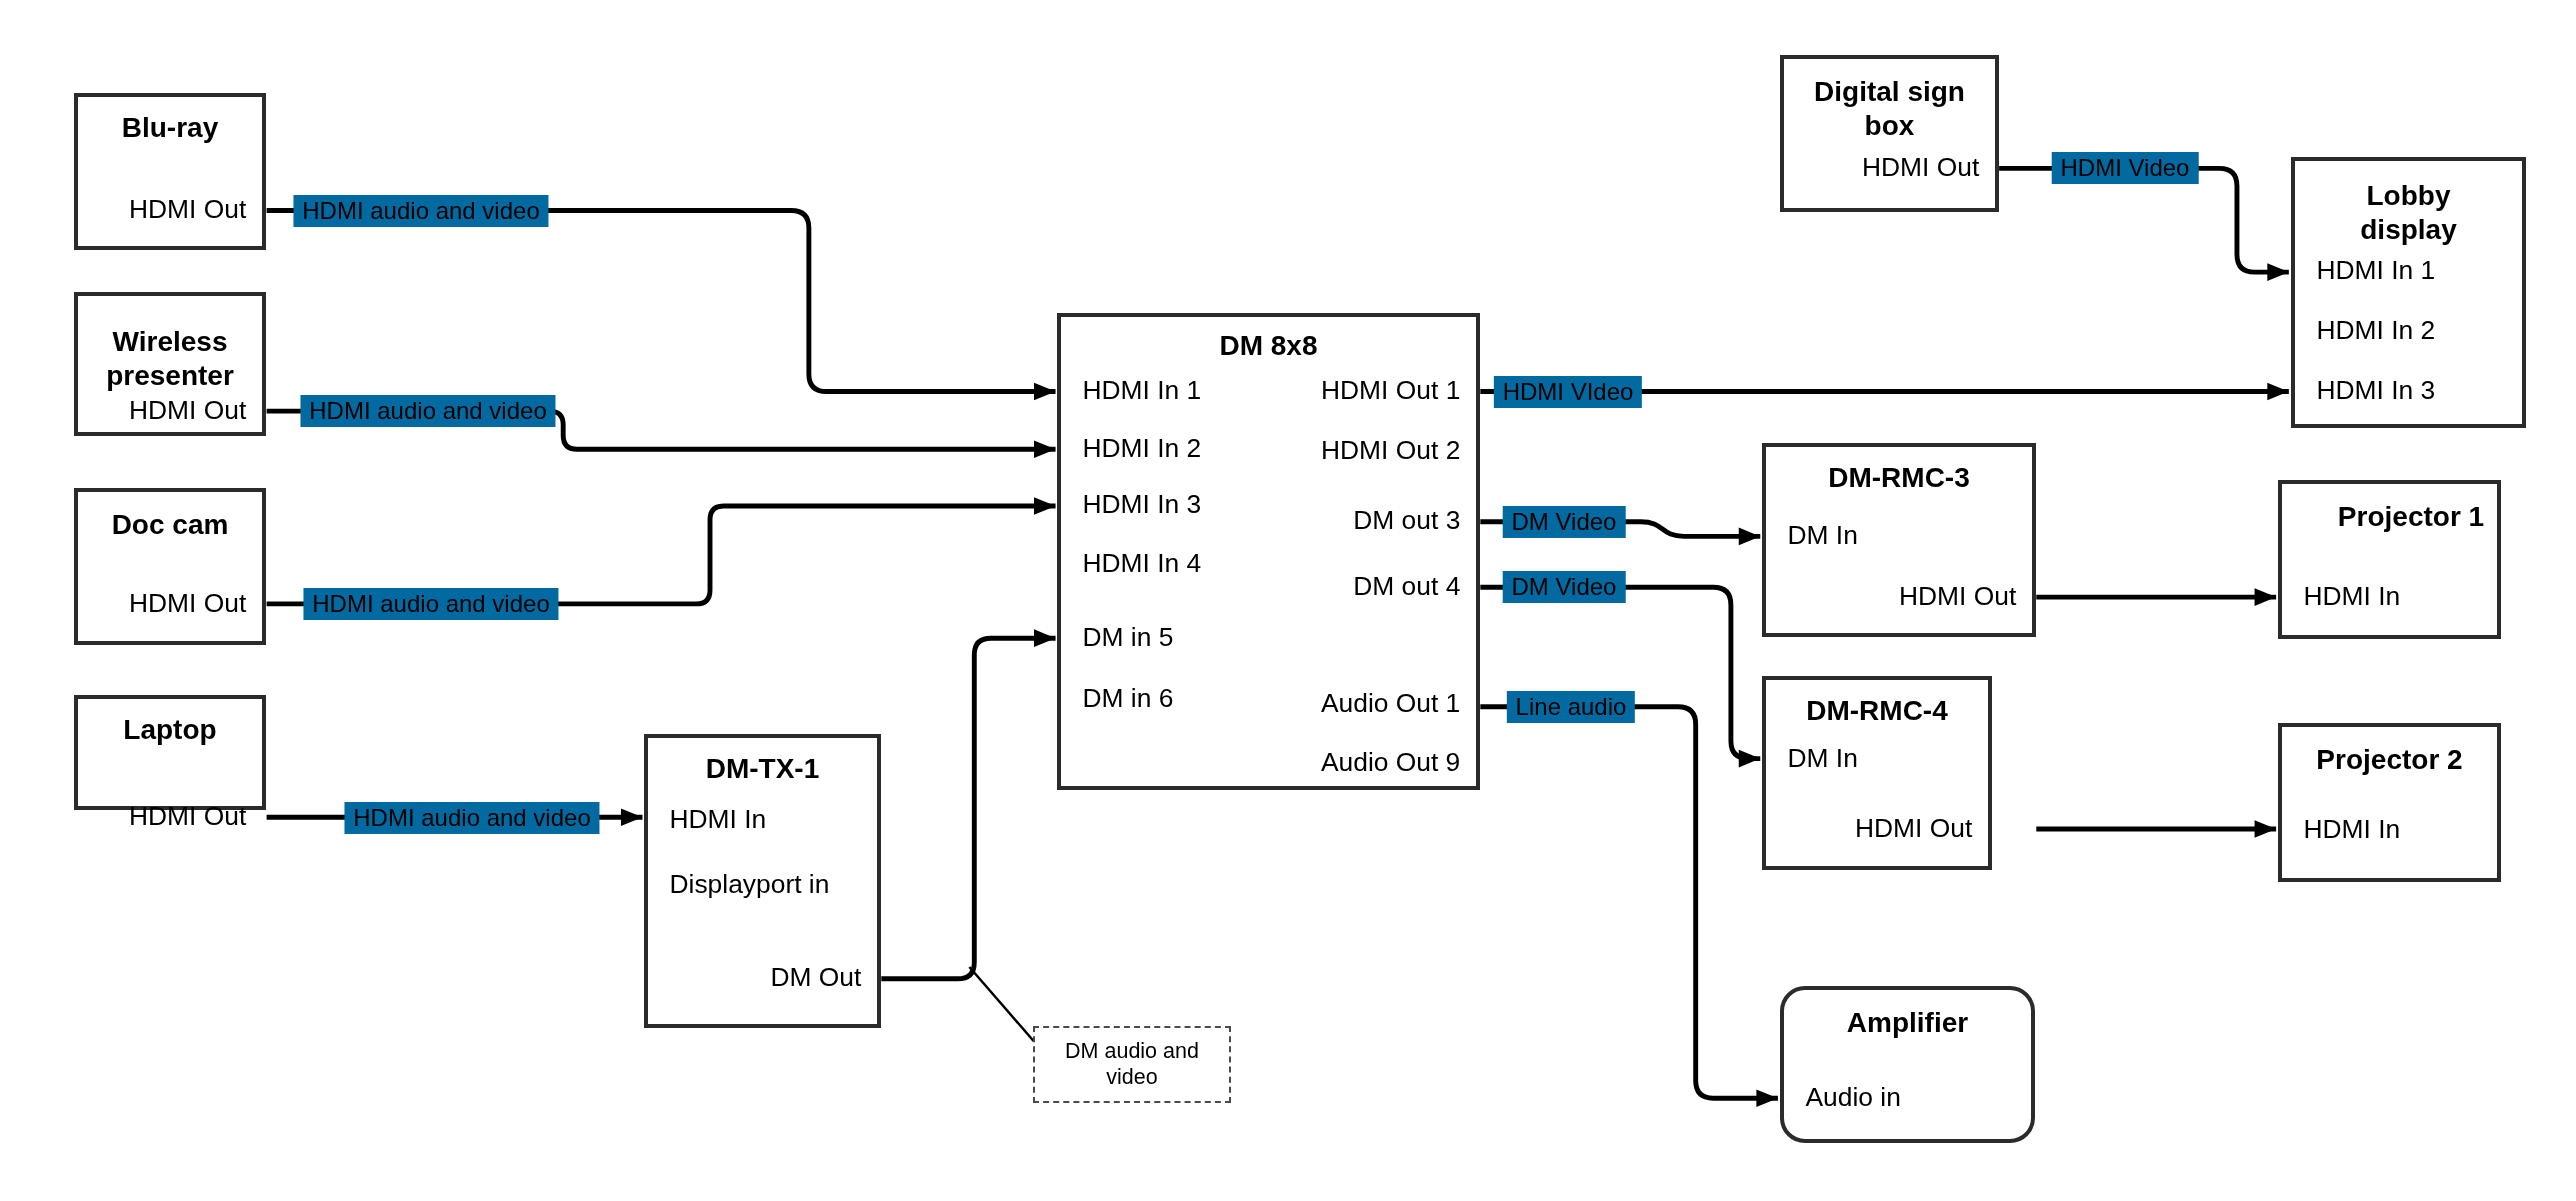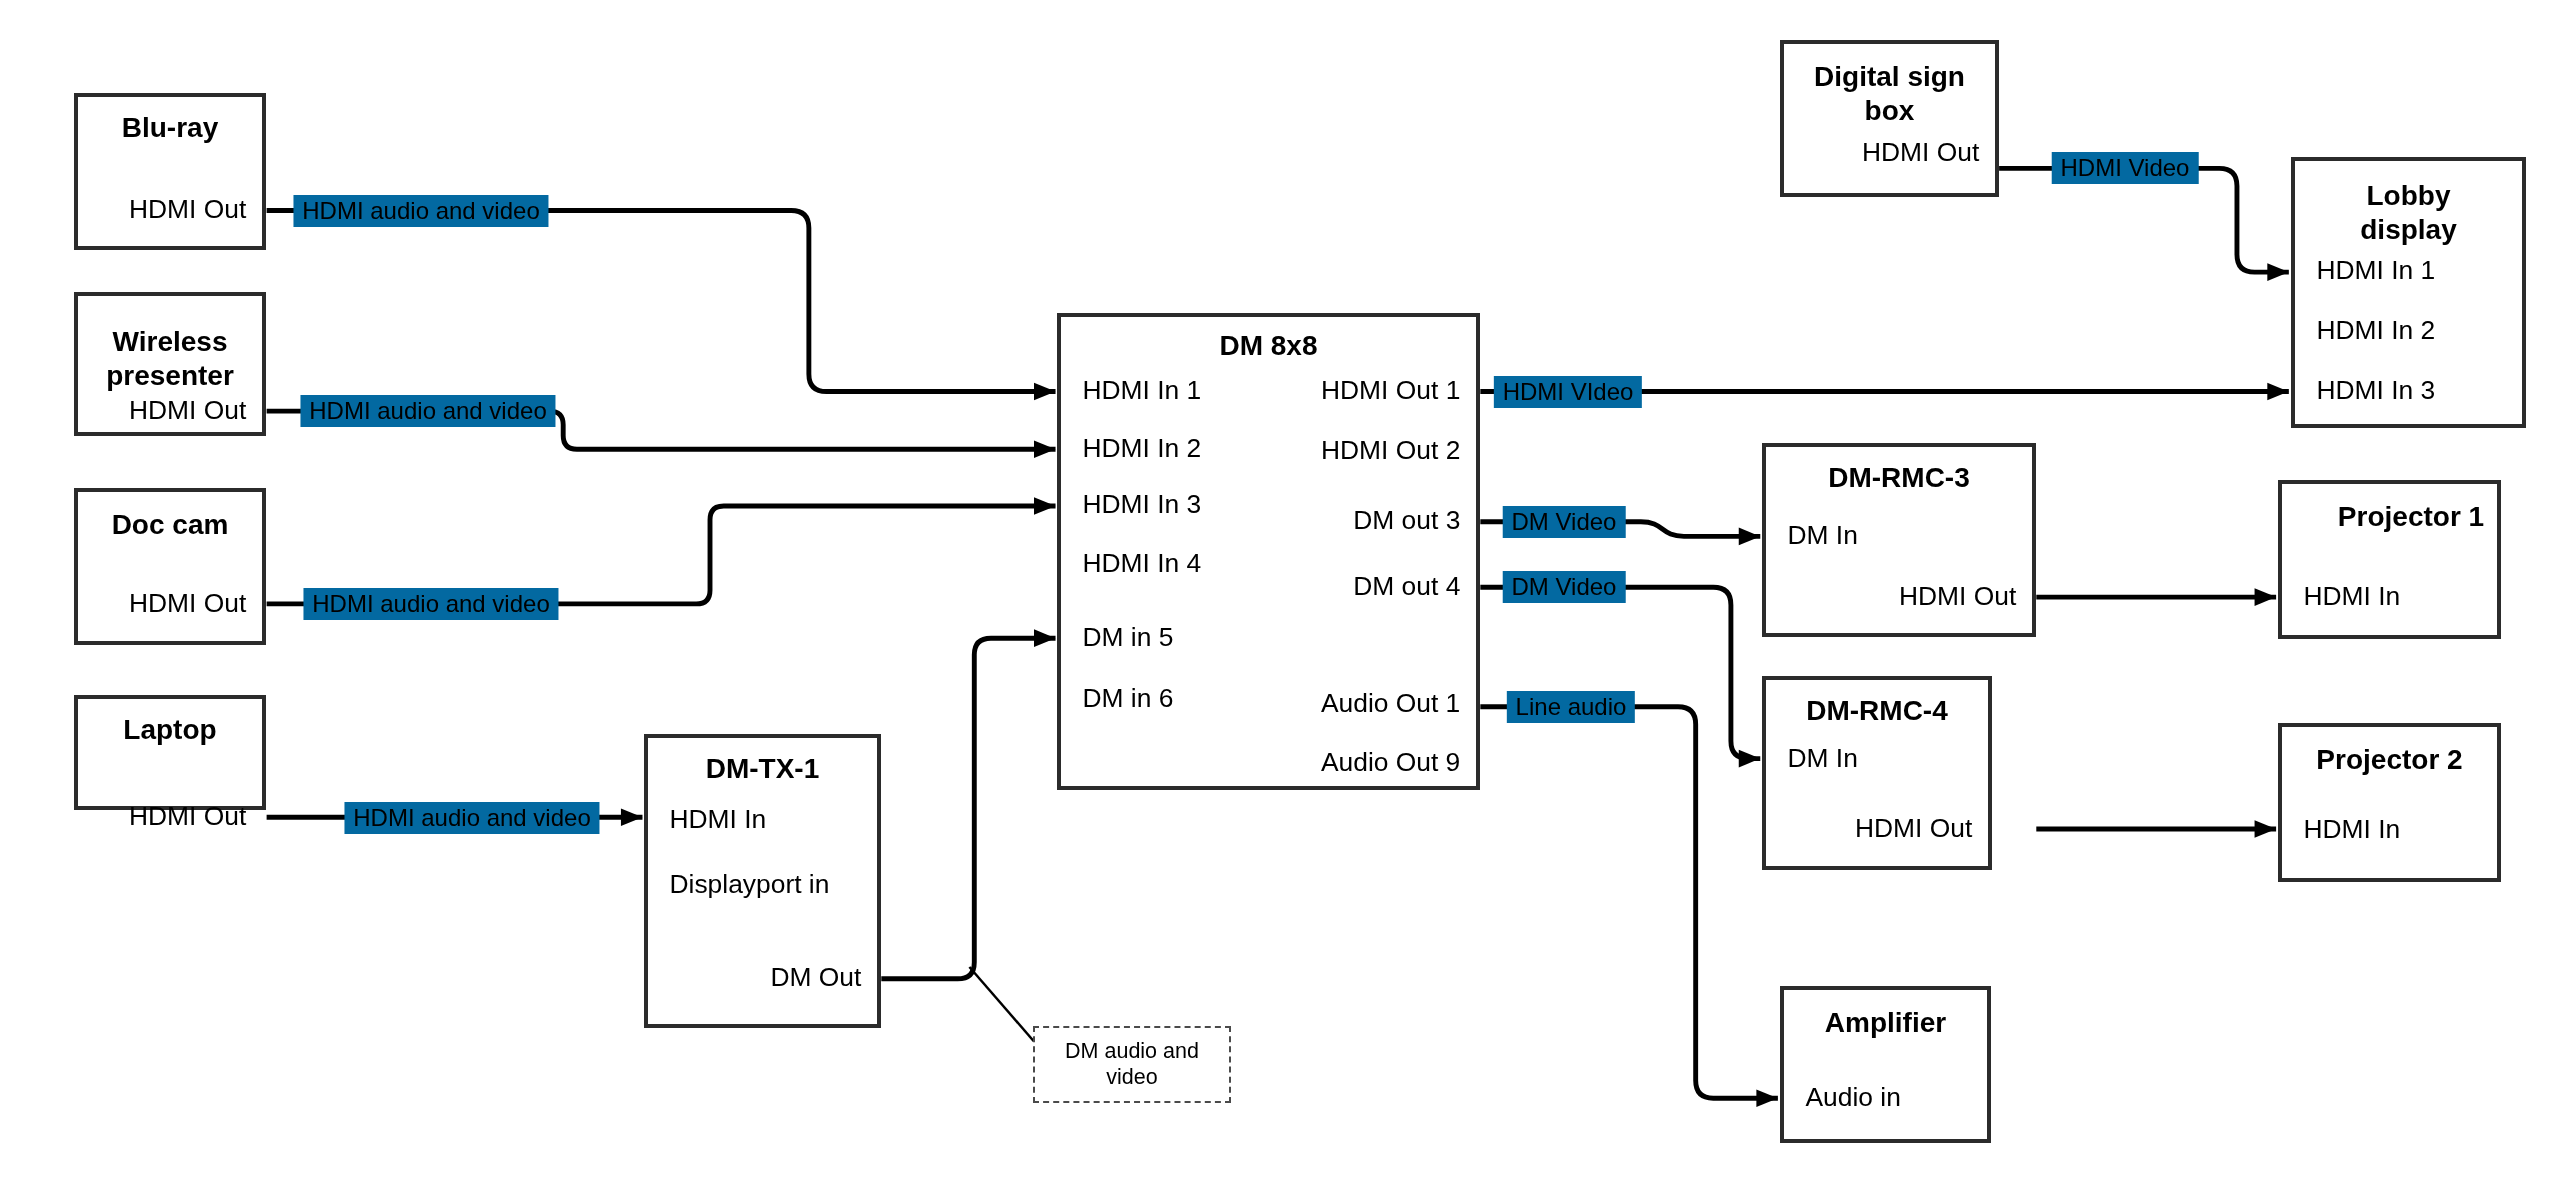--- a/index.html
+++ b/index.html
@@ -82,21 +82,21 @@
       <div class="port left" style="top: 230px; left: 21.5px;">HDMI In 4</div>
       <div class="port left" style="top: 304px; left: 21.5px;">DM in 5</div>
       <div class="port left" style="top: 365px; left: 21.5px;">DM in 6</div>
       <div class="port right" style="top: 57px; right: 15.7px;">HDMI Out 1</div>
       <div class="port right" style="top: 117px; right: 15.7px;">HDMI Out 2</div>
       <div class="port right" style="top: 187px; right: 15.7px;">DM out 3</div>
       <div class="port right" style="top: 253px; right: 15.7px;">DM out 4</div>
       <div class="port right" style="top: 370px; right: 15.7px;">Audio Out 1</div>
       <div class="port right" style="top: 429px; right: 15.7px;">Audio Out 9</div>
     </div>
-    <div class="node" style="left: 1780px; top: 40px; width: 219px; height: 157px;">
+    <div class="node" style="left: 1780px; top: 55px; width: 219px; height: 157px;">
       <div class="node-title" style="top: 15.7px;"><span class="title-inner" style="width: 166px;">Digital sign box</span></div>
       <div class="port right" style="top: 92px; right: 15.7px;">HDMI Out</div>
     </div>
     <div class="node" style="left: 2291px; top: 157px; width: 235px; height: 271px;">
       <div class="node-title" style="top: 17.6px;"><span class="title-inner" style="width: 147px;">Lobby display</span></div>
       <div class="port left" style="top: 93px; left: 21.5px;">HDMI In 1</div>
       <div class="port left" style="top: 153px; left: 21.5px;">HDMI In 2</div>
       <div class="port left" style="top: 213px; left: 21.5px;">HDMI In 3</div>
     </div>
     <div class="node" style="left: 1762px; top: 443px; width: 274px; height: 194px;">
@@ -110,21 +110,21 @@
     </div>
     <div class="node" style="left: 1762px; top: 676px; width: 230px; height: 194px;">
       <div class="node-title" style="top: 13.7px;"><span class="title-inner">DM-RMC-4</span></div>
       <div class="port left" style="top: 62px; left: 21.5px;">DM In</div>
       <div class="port right" style="top: 132px; right: 15.7px;">HDMI Out</div>
     </div>
     <div class="node" style="left: 2278px; top: 723px; width: 223px; height: 159px;">
       <div class="node-title" style="top: 15.7px;"><span class="title-inner">Projector 2</span></div>
       <div class="port left" style="top: 86px; left: 21.5px;">HDMI In</div>
     </div>
-    <div class="node" style="left: 1780px; top: 986px; width: 211px; height: 157px;">
+    <div class="node" style="left: 1780px; top: 986px; width: 255px; height: 157px; border-radius: 25px;">
       <div class="node-title" style="top: 15.7px;"><span class="title-inner">Amplifier</span></div>
       <div class="port left" style="top: 91px; left: 21.5px;">Audio in</div>
     </div>
     <div class="wire-label" style="left: 421px; top: 211px;">HDMI audio and video</div>
     <div class="wire-label" style="left: 428px; top: 411px;">HDMI audio and video</div>
     <div class="wire-label" style="left: 431px; top: 604px;">HDMI audio and video</div>
     <div class="wire-label" style="left: 472px; top: 818px;">HDMI audio and video</div>
     <div class="wire-label" style="left: 1568px; top: 392px;">HDMI VIdeo</div>
     <div class="wire-label" style="left: 1564px; top: 522px;">DM Video</div>
     <div class="wire-label" style="left: 1564px; top: 587px;">DM Video</div>

